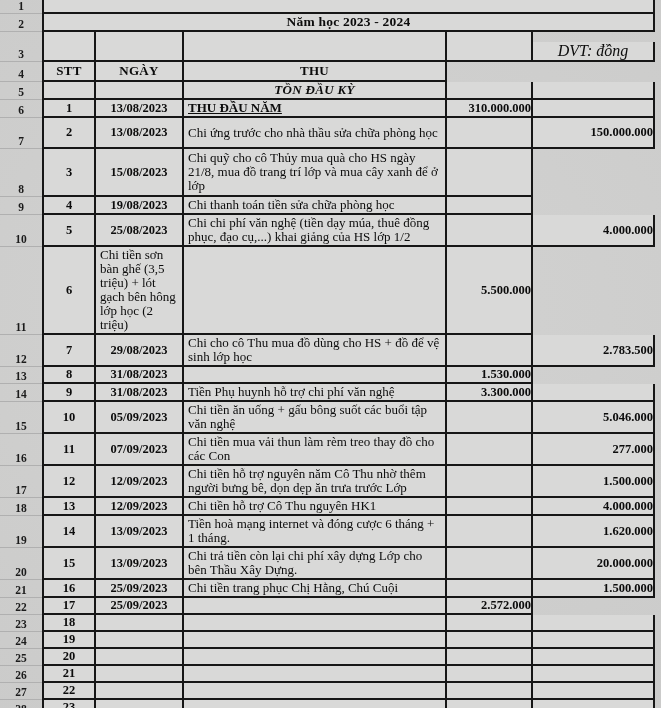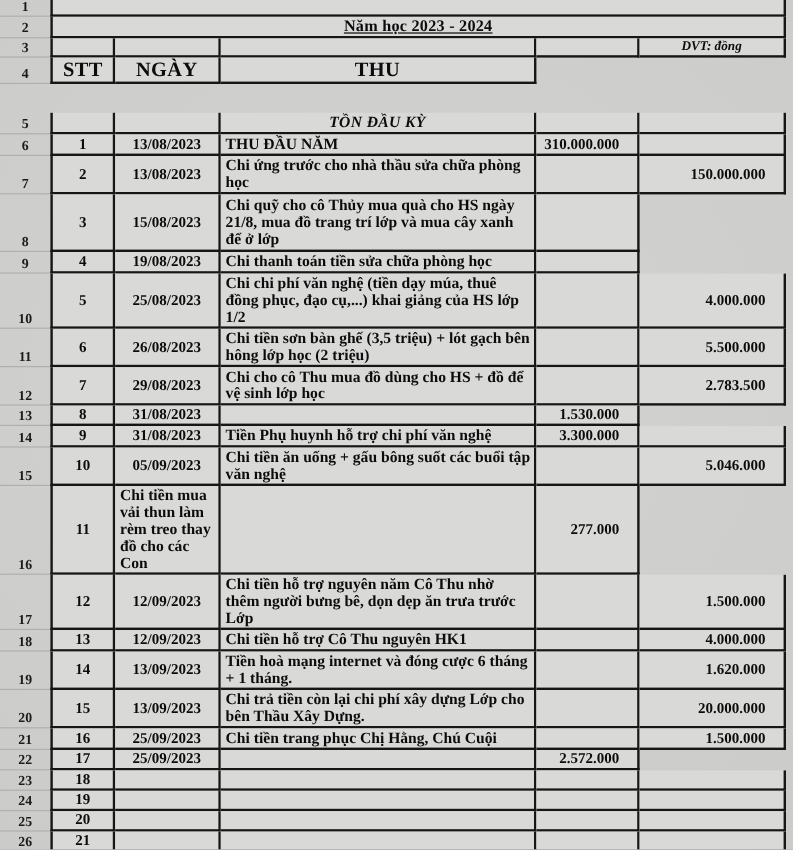--- a/index.html
+++ b/index.html
@@ -33,38 +33,38 @@
     border-bottom: 2px solid #161616;
     min-height: 16px;
     display: flex; align-items: center;
     font-size: 12.5px;
     overflow: hidden;
   }
   .bl { border-left: 2px solid #161616; }
 
   
   .a-c { justify-content: center; text-align: center; }
-  .a-r { justify-content: flex-end; padding-right: 15px; }
+  .a-r { justify-content: flex-end; padding-right: 0; }
   .b   { font-weight: bold; }
   .desc {
     justify-content: flex-start; text-align: left;
     padding: 1px 3px 1px 4px;
     font-size: 13px; line-height: 14px;
-    font-weight: bold;
-  }
-  .desc.bold { font-weight: bold; }
+    font-weight: normal;
+  }
+  .desc.bold { font-weight: bold; text-decoration: underline; }
 
   
   .r1 .cell  { min-height: 8px;  border-bottom-width: 2px; }
-  .r2 .cell  { min-height: 14px; text-decoration: underline; }
+  .r2 .cell  { min-height: 14px; }
   .title-cell{ justify-content: center; font-weight: bold; font-size: 13.5px; letter-spacing: .2px; }
   .r3 .cell  { min-height: 16px; }
-  .unit-cell { justify-content: center; font-weight: bold; font-style: italic; font-size: 11px; }
-  .r4 .cell  { min-height: 20px; font-weight: bold; font-size: 17px; justify-content: center; letter-spacing: .3px; }
-  .r5 .cell  { min-height: 15px; margin-top: 24px; }
+  .unit-cell { justify-content: center; font-weight: normal; font-style: italic; font-size: 16px; margin-top: 10px; }
+  .r4 .cell  { min-height: 20px; font-weight: bold; font-size: 13px; justify-content: center; letter-spacing: .3px; }
+  .r5 .cell  { min-height: 15px; }
   .section-cell { justify-content: center; font-weight: bold; font-style: italic; font-size: 13px; letter-spacing: .3px; }
 
   
   .r32 .cell, .r33 .cell { min-height: 17px; }
   .sum-label { justify-content: center; font-weight: bold; font-style: italic; font-size: 13px; letter-spacing: .3px; }
   .sum-num   { font-weight: bold; font-style: italic; }
 
   
   .rows-body > .row:nth-child(2)  .cell,
   .rows-body > .row:nth-child(5)  .cell,
@@ -158,21 +158,20 @@
         <div class="cell bl a-c b">5</div>
         <div class="cell a-c b">25/08/2023</div>
         <div class="cell desc">Chi chi phí văn nghệ (tiền dạy múa, thuê đồng phục, đạo cụ,...) khai giảng của HS lớp 1/2</div>
         <div class="cell a-r b"></div>
         <div class="cell a-r b">4.000.000</div>
       </div>
 
       <div class="row body-row">
         <div class="gut">11</div>
         <div class="cell bl a-c b">6</div>
-        <div class="cell a-c b">26/08/2023</div>
         <div class="cell desc">Chi tiền sơn bàn ghế (3,5 triệu) + lót gạch bên hông lớp học (2 triệu)</div>
         <div class="cell a-r b"></div>
         <div class="cell a-r b">5.500.000</div>
       </div>
 
       <div class="row body-row">
         <div class="gut">12</div>
         <div class="cell bl a-c b">7</div>
         <div class="cell a-c b">29/08/2023</div>
         <div class="cell desc">Chi cho cô Thu mua đồ dùng cho HS + đồ để vệ sinh lớp học</div>
@@ -202,20 +201,21 @@
         <div class="cell bl a-c b">10</div>
         <div class="cell a-c b">05/09/2023</div>
         <div class="cell desc">Chi tiền ăn uống + gấu bông suốt các buổi tập văn nghệ</div>
         <div class="cell a-r b"></div>
         <div class="cell a-r b">5.046.000</div>
       </div>
 
       <div class="row body-row">
         <div class="gut">16</div>
         <div class="cell bl a-c b">11</div>
+        <div class="cell a-c b">07/09/2023</div>
         <div class="cell desc">Chi tiền mua vải thun làm rèm treo thay đồ cho các Con</div>
         <div class="cell a-r b"></div>
         <div class="cell a-r b">277.000</div>
       </div>
 
       <div class="row body-row">
         <div class="gut">17</div>
         <div class="cell bl a-c b">12</div>
         <div class="cell a-c b">12/09/2023</div>
         <div class="cell desc">Chi tiền hỗ trợ nguyên năm Cô Thu nhờ thêm người bưng bê, dọn dẹp ăn trưa trước Lớp</div>

